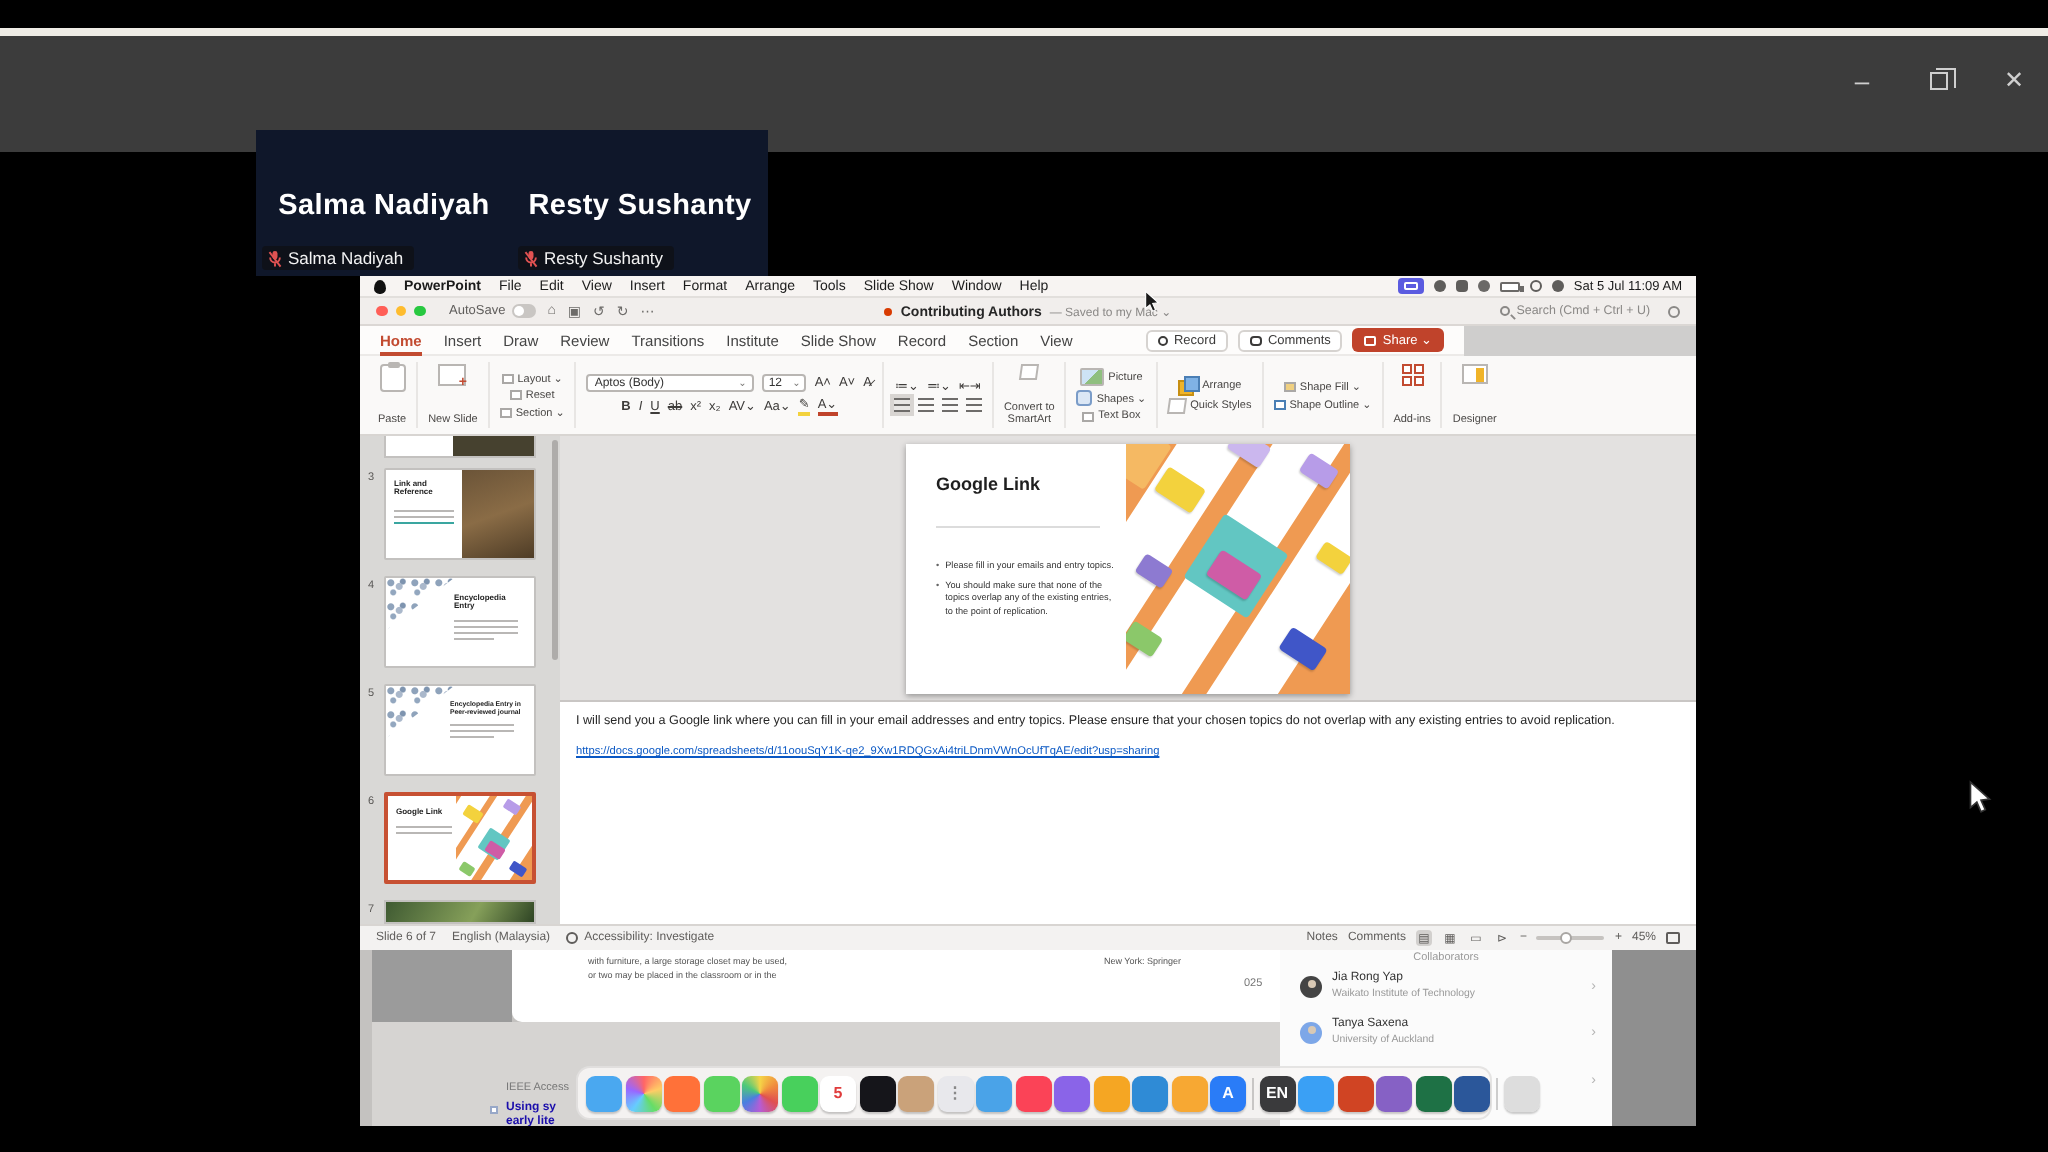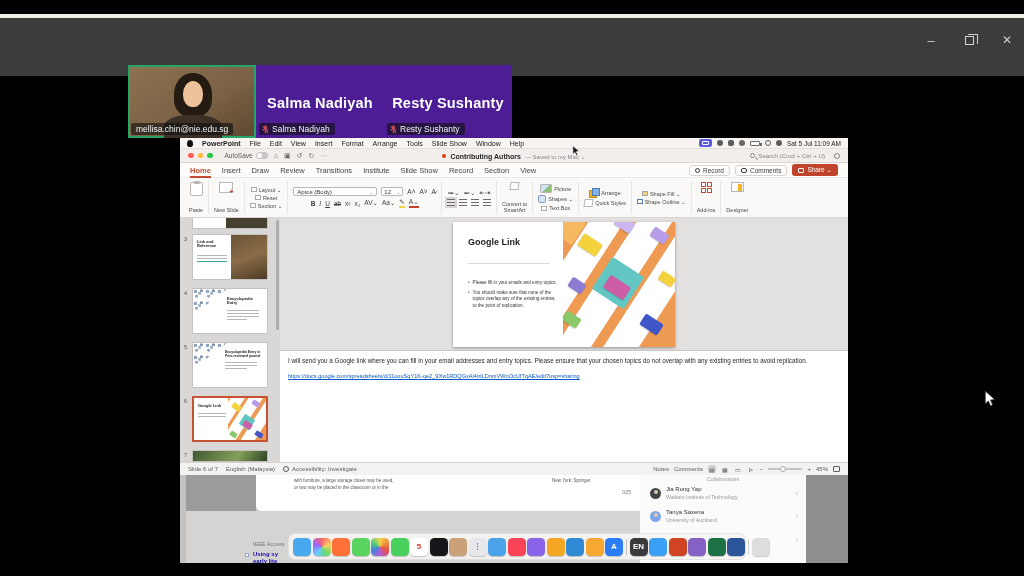--- a/index.html
+++ b/index.html
@@ -40,21 +40,21 @@
     linear-gradient(180deg,#f4dfe7 0 40%, #efe9da 40% 75%, #e7d9c4 75%); }
   .t-room::before { content:""; position:absolute; left:0; top:8px; width:128px; height:7px;
     background:repeating-linear-gradient(90deg,#e46a8a 0 8px, #58b7d8 8px 16px, #f2cf4e 16px 24px, #9bd06a 24px 32px);
     opacity:.55; clip-path:polygon(0 0,100% 0,100% 40%,0 100%); }
   .t-brown { background:linear-gradient(150deg,#8d7252,#7c6245 55%,#5c4730); }
   .t-banner { background:
     linear-gradient(115deg, rgba(44,62,122,.9) 0 6%, transparent 6.5%),
     linear-gradient(300deg,#e8b84b 0 14%, rgba(232,184,75,0) 15%),
     linear-gradient(62deg, transparent 0 62%, #e8b84b 62% 74%, #f5f1e8 74%),
     linear-gradient(180deg,#f8f4ec,#f1ecdf); }
-  .t-name { background:#4c1d95; }
+  .t-name { background:#0f172a; }
   .scarf { position:absolute; border-radius:46% 46% 42% 42%; }
   .face { position:absolute; border-radius:50% 50% 46% 46%; }
   .shoulders { position:absolute; border-radius:45% 45% 0 0; }
   .logo-dot { position:absolute; left:9px; top:5px; width:9px; height:9px; border-radius:50%;
     background:conic-gradient(#e8552f,#f2cf4e,#4cae52,#2f7fd0,#e8552f); }
   .logo-dot::after { content:""; position:absolute; left:-2px; top:10px; width:13px; height:2px; background:#4cae52; border-radius:1px; }
 
   
   #screen { left:180px; top:138px; width:668px; height:425px; background:#cfcecd; overflow:hidden; }
 
@@ -87,21 +87,21 @@
     align-items:center; justify-content:center; gap:4px; pointer-events:none; }
   #doc-title-wrap .reddot { width:4px; height:4px; border-radius:50%; background:#d83b01; }
   #doc-title { font-size:7px; font-weight:bold; color:#262626; }
   #doc-saved { font-size:6px; color:#8a8886; }
   #ppt-search { margin-left:auto; display:flex; align-items:center; gap:3px; font-size:6.2px; color:#8a8886; }
   .mag { width:5px; height:5px; border:1px solid #8a8886; border-radius:50%; position:relative; }
   .mag::after { content:""; position:absolute; left:4px; top:4px; width:3px; height:1px; background:#8a8886; transform:rotate(45deg); }
   .person-ico { width:6px; height:6px; border:1px solid #8a8886; border-radius:50%; position:relative; margin-left:6px;}
 
   
-  #tabsrow { left:0; top:25px; width:668px; height:15px; background:#fdfcfb; display:flex;
+  #tabsrow { left:0; top:25px; width:552px; height:15px; background:#fdfcfb; display:flex;
     align-items:center; gap:11px; padding:0 10px; font-size:7.5px; color:#444; border-bottom:1px solid #eceae8; }
   .tab { position:relative; padding:2px 0; cursor:default; }
   .tab.active { color:#c24b31; font-weight:bold; }
   .tab.active::after { content:""; position:absolute; left:0; right:0; bottom:-1px; height:2px; background:#c24b31; }
   #tabs-right { margin-left:auto; display:flex; align-items:center; gap:5px; }
   .pillbtn { display:flex; align-items:center; gap:3px; border:1px solid #d6d3d0; border-radius:3px;
     padding:1px 5px; font-size:6.5px; color:#3b3a39; background:#fff; }
   .rec-dot { width:5px; height:5px; border:1.5px solid #3b3a39; border-radius:50%; }
   .cmt-bub { width:6px; height:5px; border:1px solid #3b3a39; border-radius:2px; }
   .sharebtn { display:flex; align-items:center; gap:3px; background:#c0432b; color:#fff;
@@ -250,28 +250,20 @@
     </div>
   <div class="abs winctl" id="ctl-close">✕</div>
 
   <div class="abs black-cover-left"></div>
   <div class="abs black-cover-right"></div>
 
   <div class="abs" id="strip">
 
 
 
-    <div class="tile t-brown active">
-      <div class="scarf" style="left:46px;top:8px;width:38px;height:44px;background:#241b12;border-radius:48% 48% 40% 40%;"></div>
-      <div class="face" style="left:55px;top:16px;width:20px;height:26px;background:#ecc39a;"></div>
-      <div class="shoulders" style="left:36px;top:50px;width:58px;height:24px;background:#3a3028;"></div>
-      <div class="vlabel noicon">
-        <span>mellisa.chin@nie.edu.sg</span>
-      </div>
-    </div>
 
 
     <div class="tile t-name">
       <div class="bigname">Salma Nadiyah</div>
       <div class="vlabel">
         <svg class="micoff" width="7" height="9" viewBox="0 0 10 13">
             <g stroke="#e05252" stroke-width="1.4" fill="none">
               <rect x="3.2" y="0.8" width="3.6" height="6" rx="1.8" fill="#e05252" stroke="none"></rect>
               <path d="M1.5 5.5a3.5 3.5 0 0 0 7 0"></path>
               <line x1="5" y1="9.5" x2="5" y2="12"></line>

